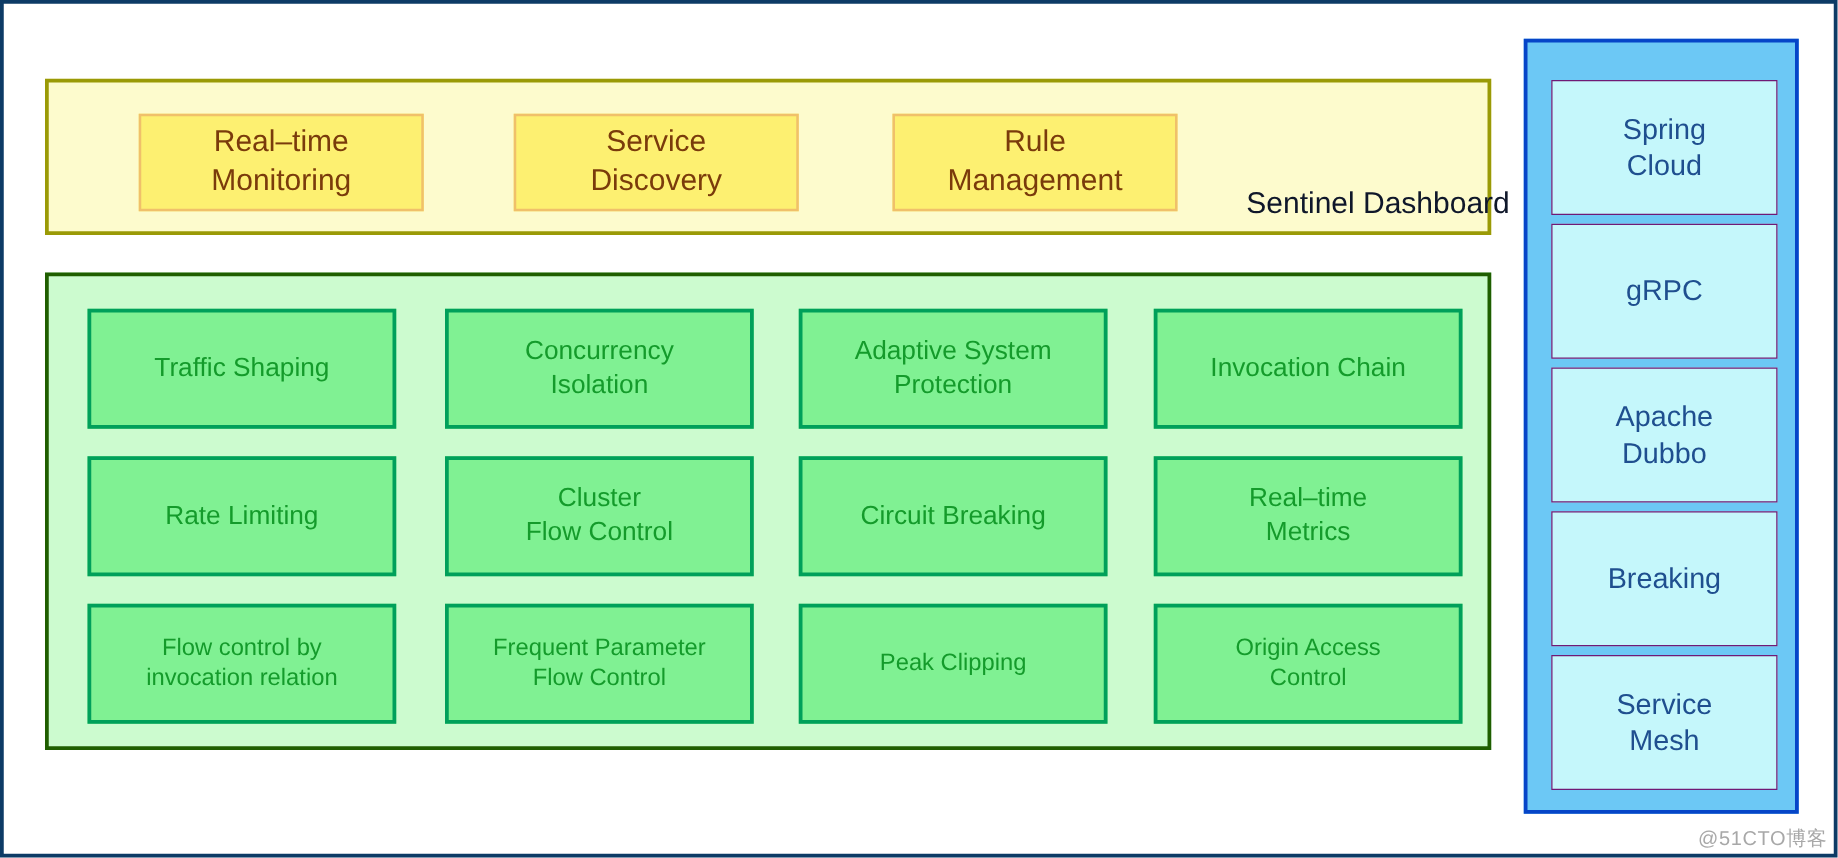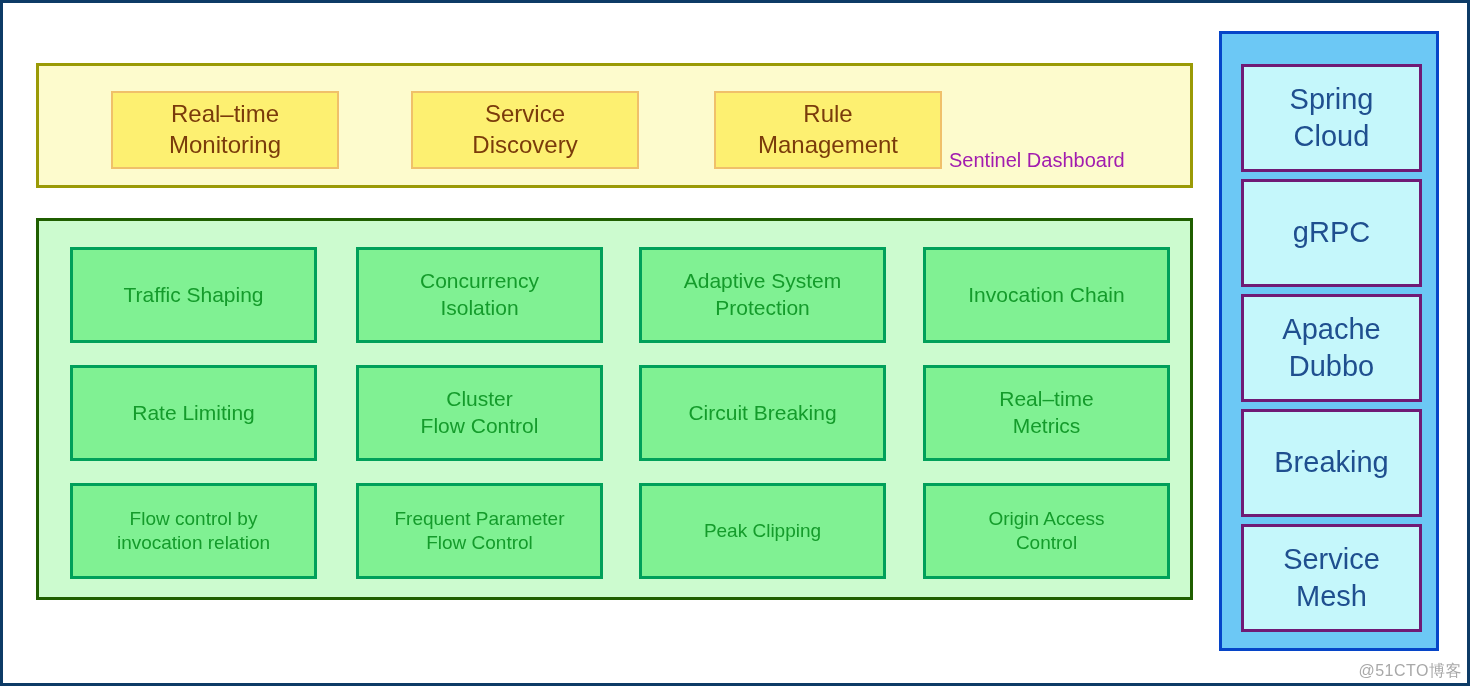--- a/index.html
+++ b/index.html
@@ -63,25 +63,25 @@
     font-size: 24px;
     display: flex;
     align-items: center;
     justify-content: center;
   }
   #dash-box-0 { left: 72px; }
   #dash-box-1 { left: 372px; }
   #dash-box-2 { left: 675px; }
   #dashboard-caption {
     position: absolute;
-    left: 910px;
+    left: 958px;
     top: 83px;
     width: 220px;
-    color: #a21caf;
-    font-size: 20px;
+    color: #0f172a;
+    font-size: 24px;
     text-align: left;
   }
 
   
   #core-panel {
     position: absolute;
     left: 0;
     top: 155px;
     width: 1157px;
     height: 382px;
@@ -146,23 +146,23 @@
     background: #6cc8f5;
     border: 3px solid #0645c8;
   }
   .adapter-box {
     position: absolute;
     left: 19px;
     width: 181px;
     height: 108px;
     box-sizing: border-box;
     background: #c5f7fb;
-    border: 3px solid #701a75;
+    border: 1px solid #701a75;
     color: #1f4f8f;
-    font-size: 29px;
+    font-size: 23px;
     display: flex;
     align-items: center;
     justify-content: center;
   }
   #adapter-box-0 { top: 30px; }
   #adapter-box-1 { top: 145px; }
   #adapter-box-2 { top: 260px; }
   #adapter-box-3 { top: 375px; }
   #adapter-box-4 { top: 490px; }
 

